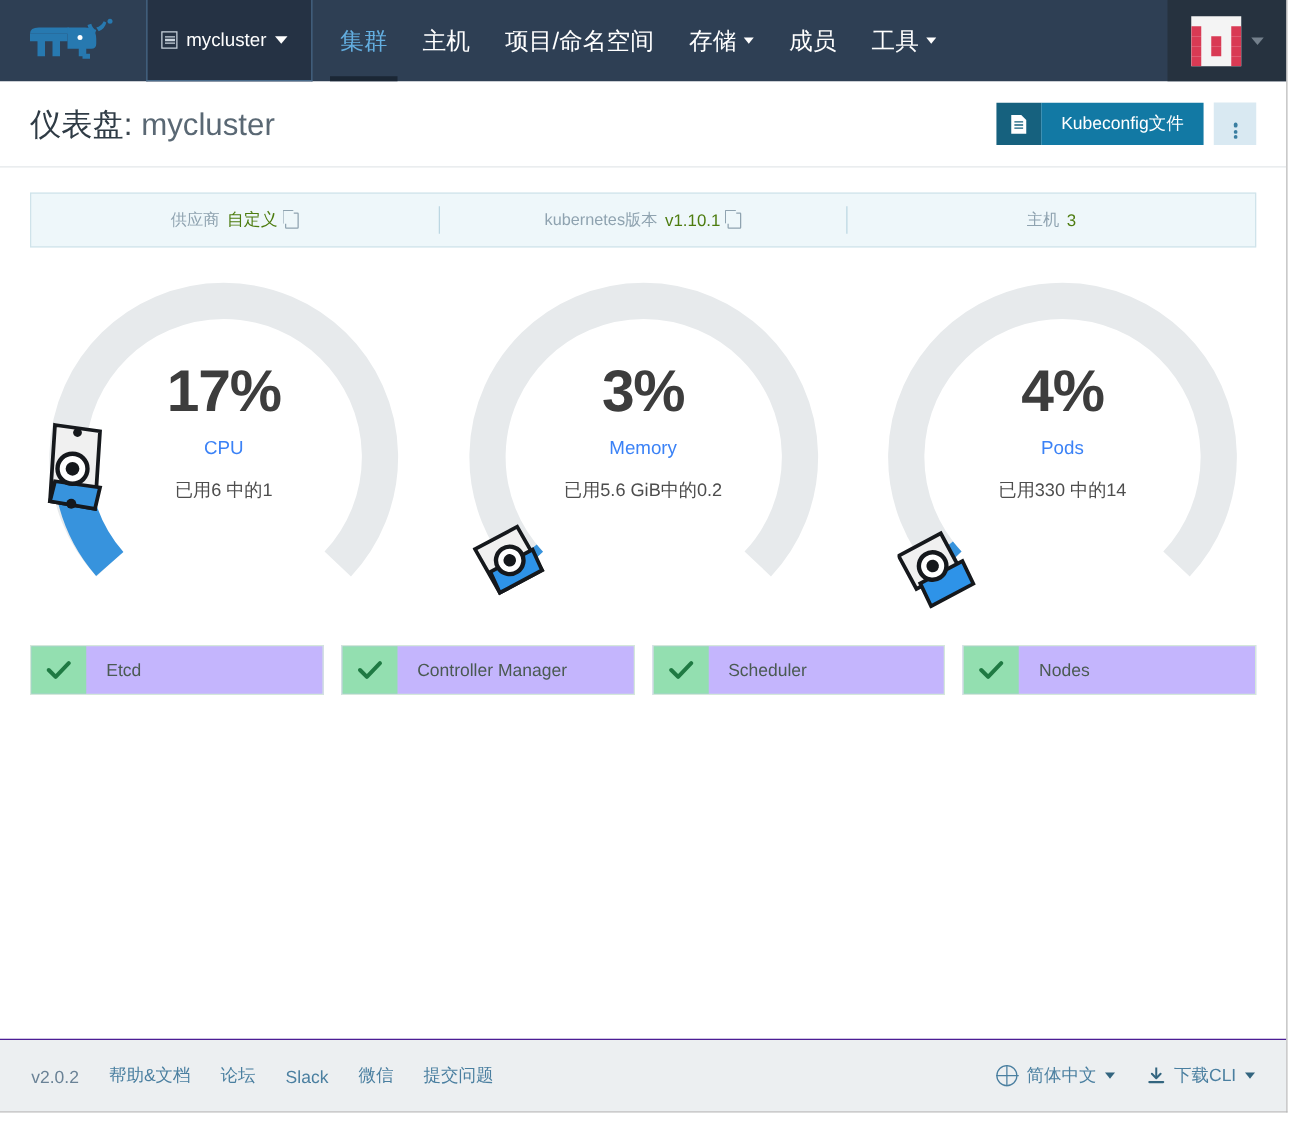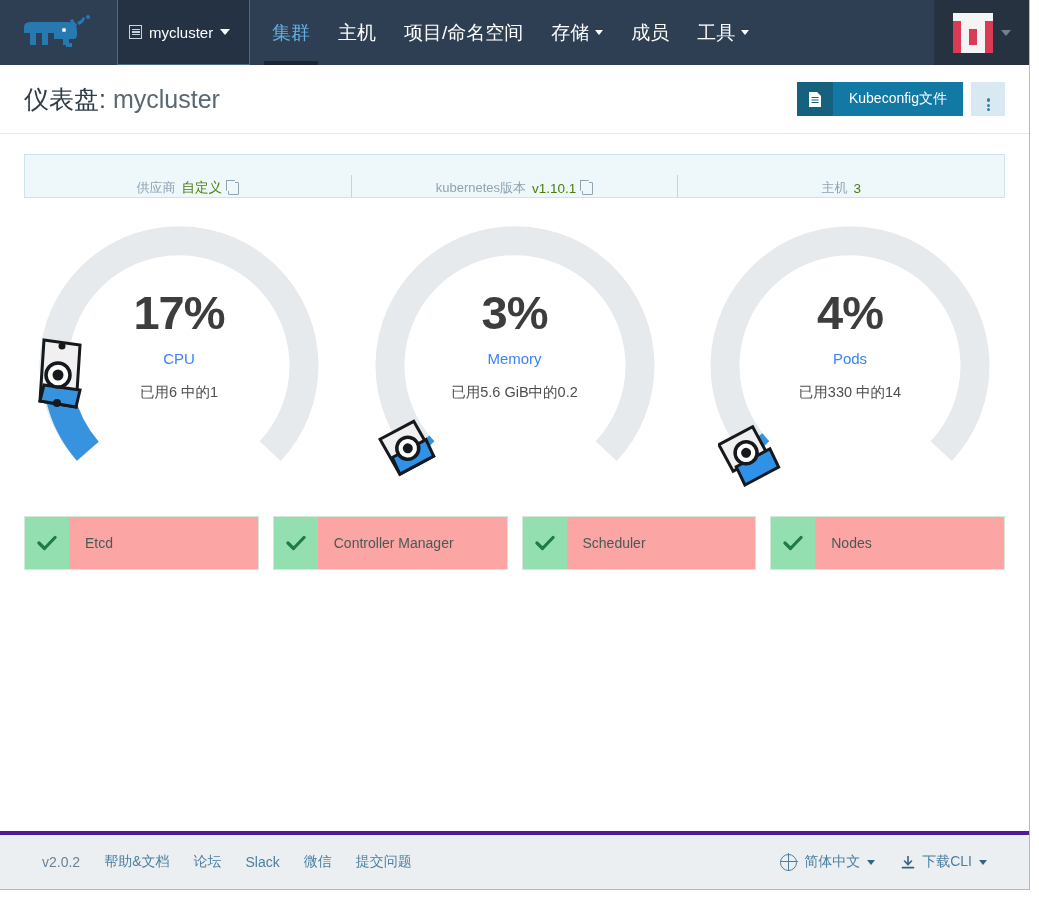--- a/index.html
+++ b/index.html
@@ -201,21 +201,21 @@
   }
   .kebab-inner { display:flex; flex-direction: column; align-items:center; }
 
   
   .infobar-wrap { padding: 20px 24px 0 24px; }
   .infobar {
     height: 44px;
     background: #eef7fa;
     border: 1px solid #cfe3ea;
     display: flex;
-    align-items: flex-end;
+    align-items: center;
     box-sizing: border-box;
   }
   .info-cell {
     flex: 1 1 0;
     display: flex;
     align-items: center;
     justify-content: center;
     gap: 6px;
     font-size: 13px;
     color: #5b7383;
@@ -291,23 +291,23 @@
   }
 
   
   .status-row {
     display: flex;
     padding: 28px 24px 0 24px;
     gap: 14px;
   }
   .status-card {
     flex: 1 1 0;
-    height: 54px;
+    height: 40px;
     border: 1px solid #d4e8da;
-    background: #fca5a5;
+    background: #c4b5fd;
     display: flex;
     align-items: stretch;
     box-sizing: border-box;
     cursor: pointer;
   }
   .status-check {
     width: 44px;
     background: #93dfb0;
     display: flex;
     align-items: center;
@@ -322,24 +322,24 @@
     font-size: 14px;
     color: #4a5a52;
   }
 
   
   .footer {
     position: absolute;
     left: 0; right: 0; bottom: 0;
     height: 58px;
     background: #eceff1;
-    border-top: 4px solid #4c1d95;
-    display: flex;
-    align-items: center;
-    padding: 0 42px;
+    border-top: 1px solid #4c1d95;
+    display: flex;
+    align-items: center;
+    padding: 0 25px;
     box-sizing: border-box;
     gap: 24px;
   }
   .flink {
     font-size: 14px;
     color: #4a7fa0;
     cursor: pointer;
     white-space: nowrap;
   }
   .flink.muted { color: #6a8296; }

